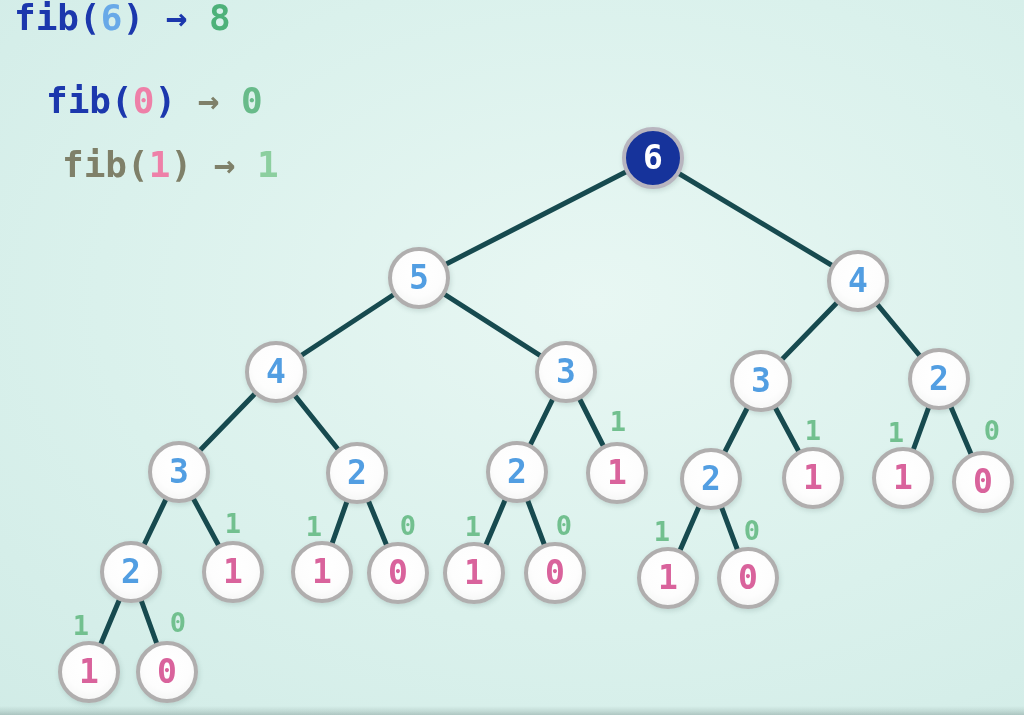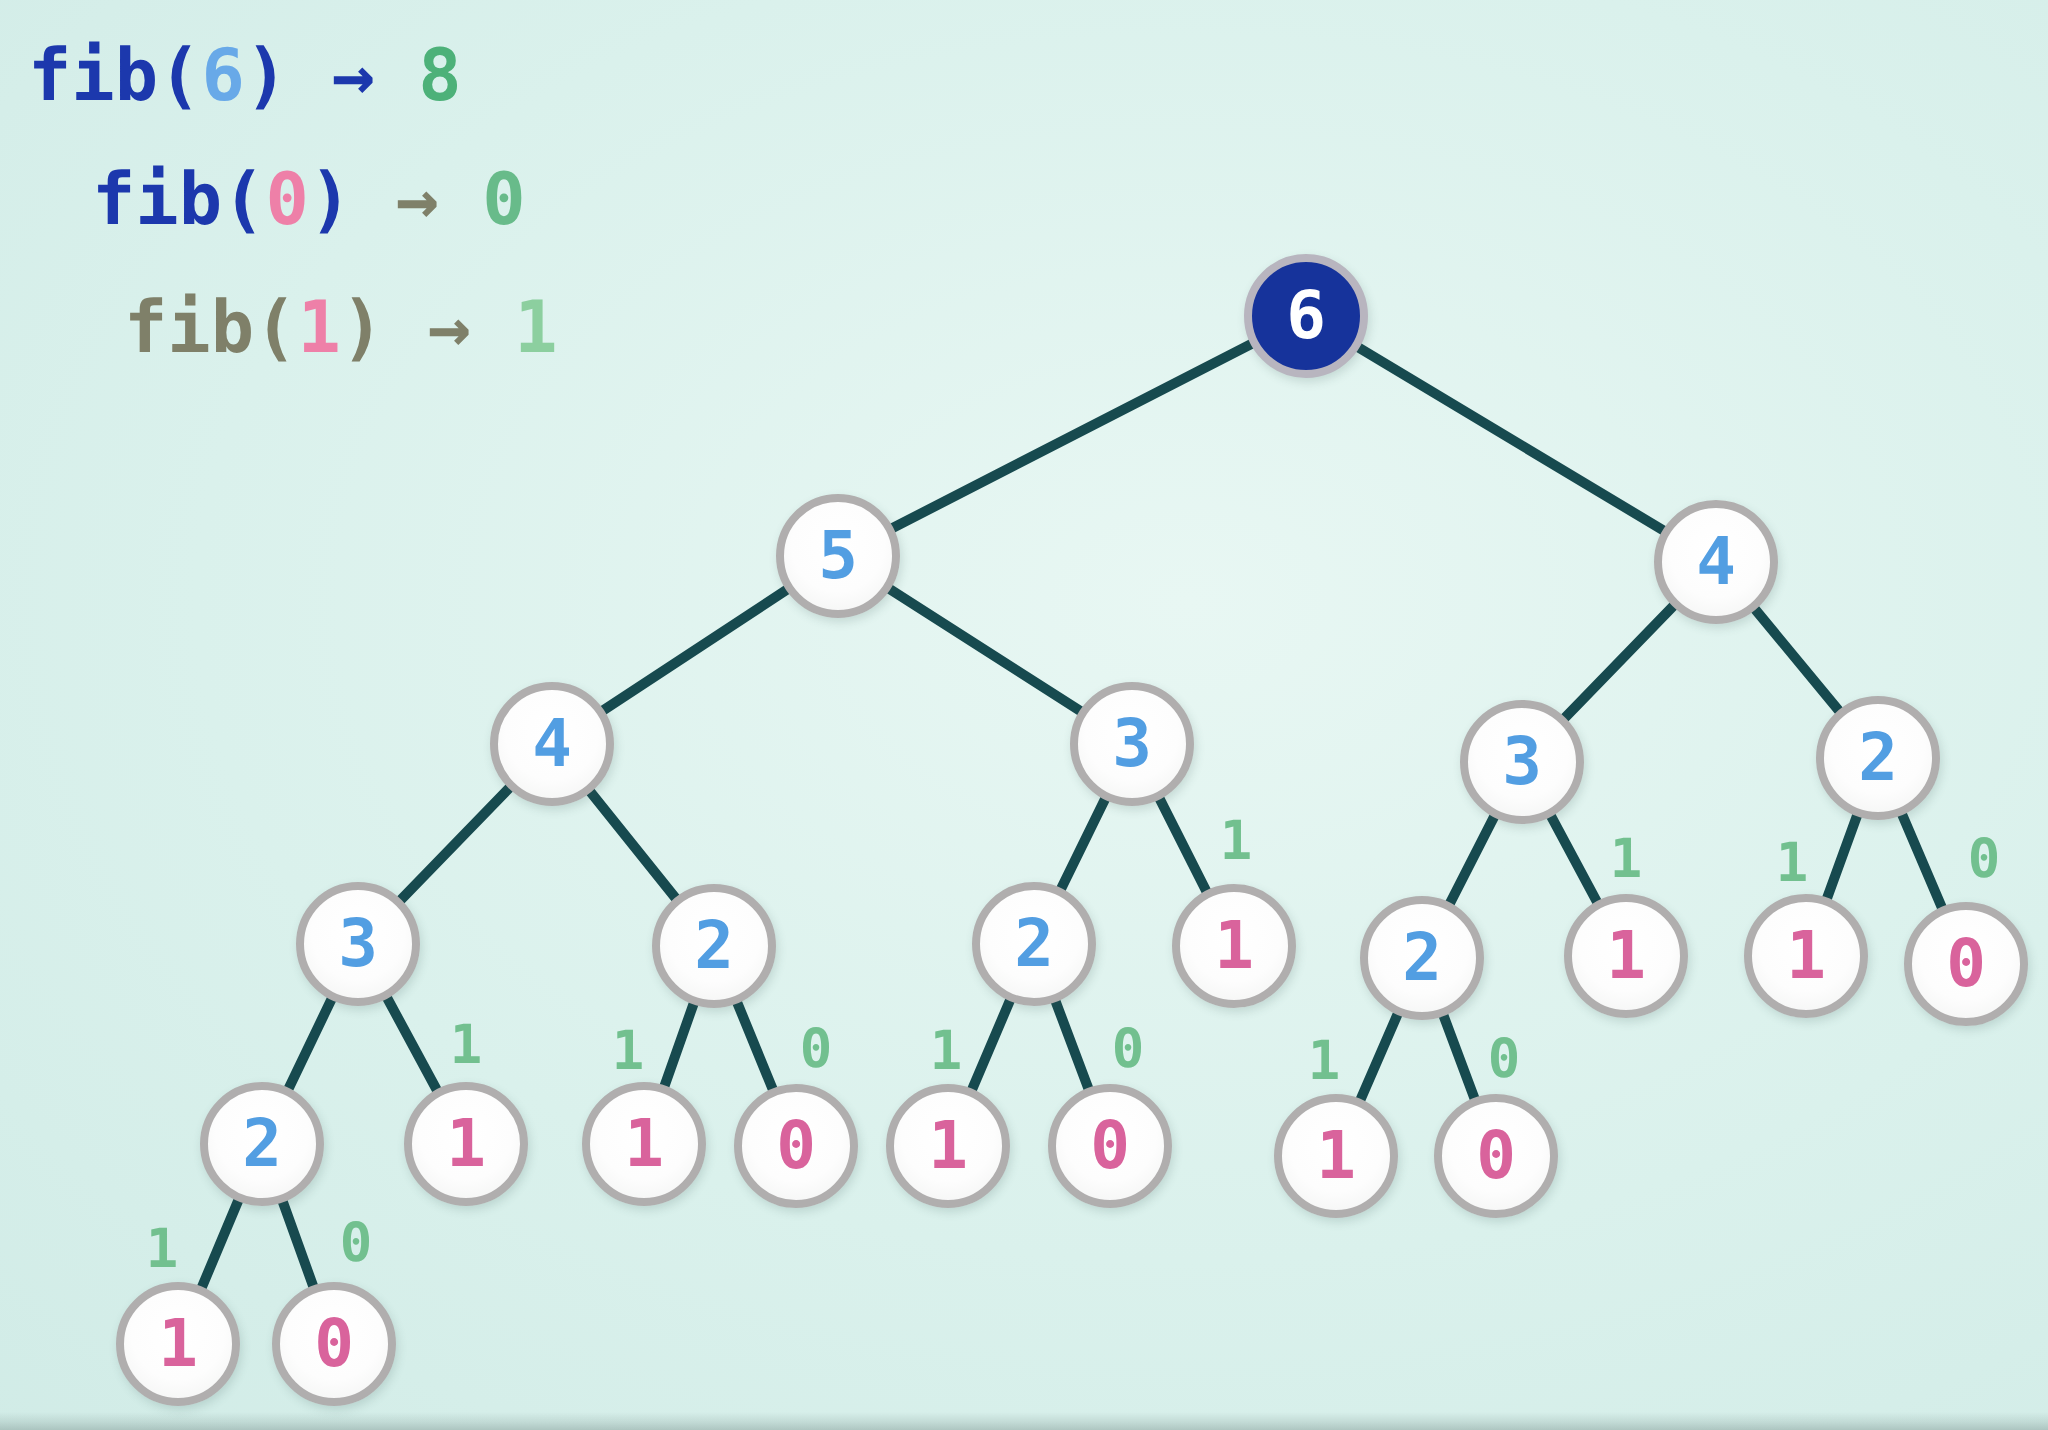--- a/index.html
+++ b/index.html
@@ -54,21 +54,21 @@
     line-height: 1;
   }
   .trace { position: absolute; left: 0; top: 0; }
   .trace-line {
     position: absolute;
     font-weight: bold;
     font-size: 36px;
     line-height: 1;
     white-space: pre;
   }
-  .trace-line-1 { left: 14px; top: 21px; }
+  .trace-line-1 { left: 14px; top: 0; }
   .trace-line-2 { left: 46px; top: 83px; }
   .trace-line-3 { left: 62px; top: 147px; }
   .bottom-edge {
     position: absolute;
     left: 0; bottom: 0;
     width: 100%; height: 9px;
     background: linear-gradient(to bottom,
       rgba(125,150,145,0) 0%,
       rgba(125,150,145,0.22) 55%,
       rgba(108,132,128,0.38) 100%);

